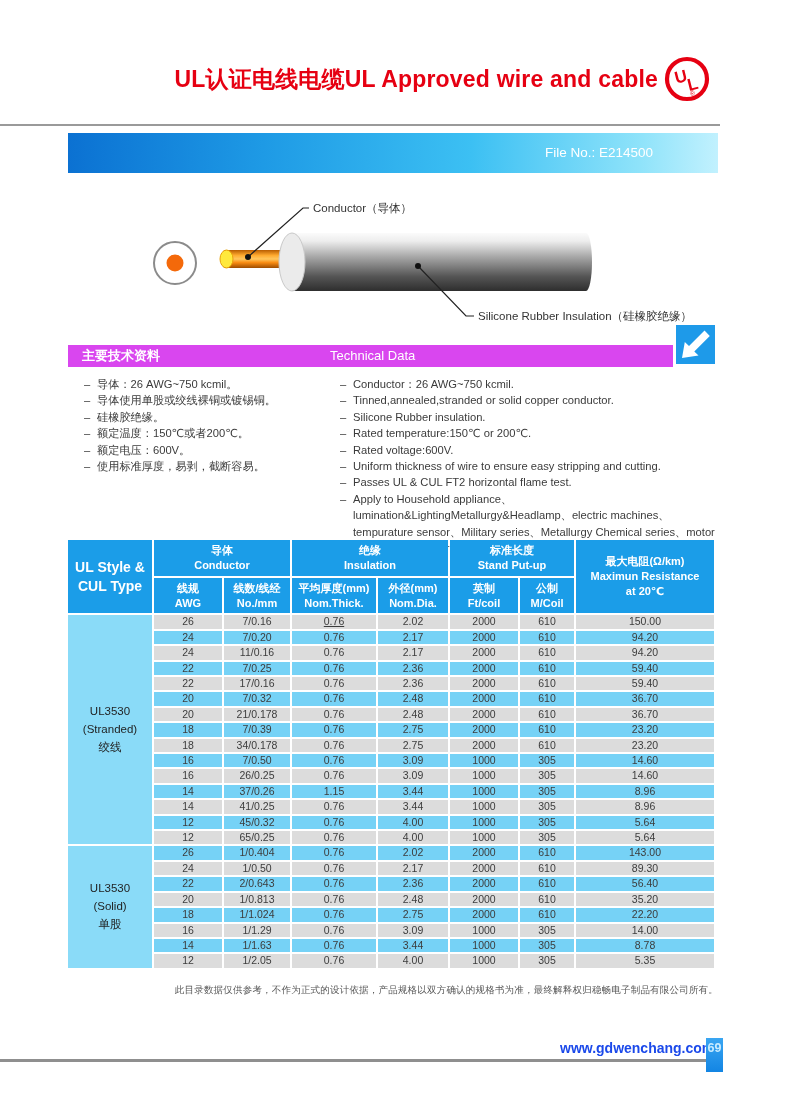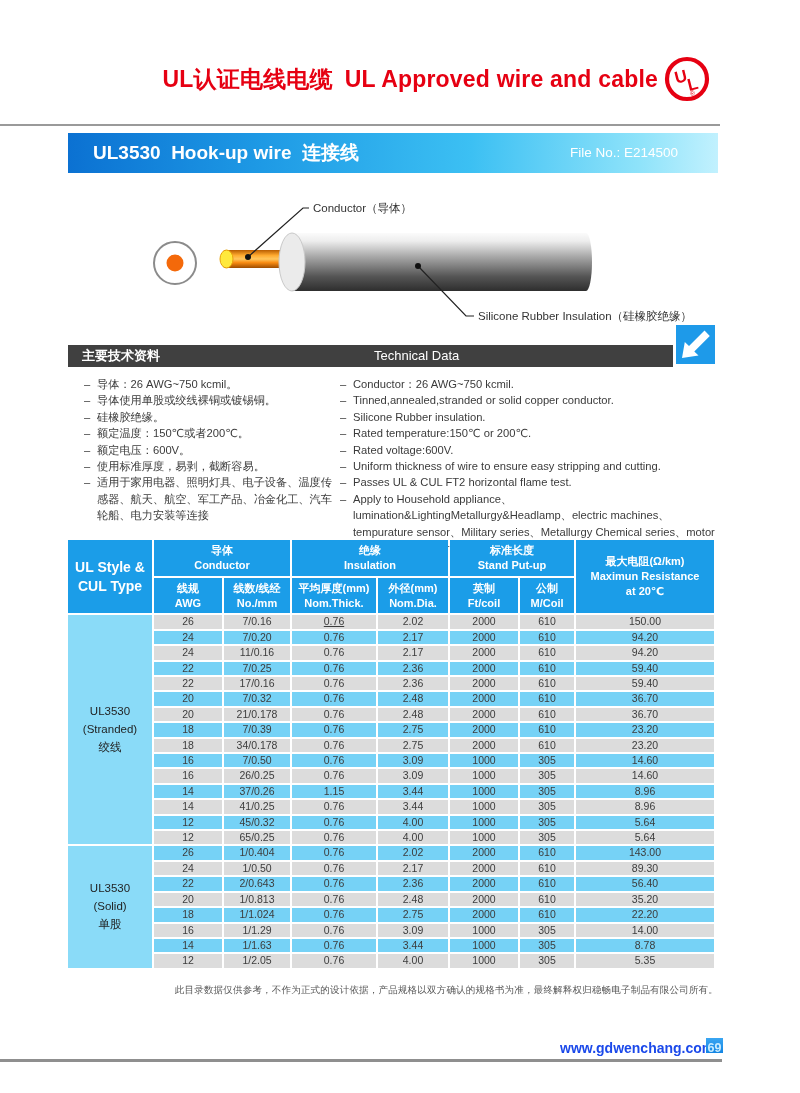--- a/index.html
+++ b/index.html
@@ -5,43 +5,43 @@
   html,body{margin:0;padding:0;}
   body{
     width:800px;height:1093px;position:relative;background:#ffffff;
     font-family:"Liberation Sans","DejaVu Sans",sans-serif;color:#3b3b3b;overflow:hidden;
   }
   
   .red-title{
     position:absolute;top:64px;right:142px;white-space:nowrap;
     font-size:23px;font-weight:bold;color:#e60012;letter-spacing:0.2px;
   }
-  .red-title .zh{margin-right:12px;}
+  .red-title .zh{}
   .ul-logo{position:absolute;top:54px;left:662px;width:50px;height:50px;}
   .top-rule{position:absolute;top:124px;left:0;width:720px;height:2px;background:#9a9a9a;}
   
   .banner{
     position:absolute;top:133px;left:68px;width:650px;height:40px;
     background:linear-gradient(92deg,#0b71d2 0%,#1e9ae5 30%,#3cc0f3 62%,#8fe3fa 88%,#c2f1fe 100%);
   }
   .banner .title{
     position:absolute;left:25px;top:0;line-height:40px;color:#ffffff;
     font-size:19px;font-weight:bold;white-space:pre;
   }
   .banner .fileno{
-    position:absolute;left:502px;top:0;line-height:40px;color:#ffffff;font-size:13.5px;white-space:pre;
+    position:absolute;left:477px;top:0;line-height:40px;color:#ffffff;font-size:13.5px;white-space:pre;
   }
   
   .diagram{position:absolute;top:188px;left:80px;width:640px;height:150px;}
   
   .tech-bar{
-    position:absolute;top:345px;left:68px;width:650px;height:22px;background:#404040;
+    position:absolute;top:345px;left:68px;width:650px;height:22px;background:#d946ef;
   }
   .tech-bar .zh{position:absolute;left:14px;top:0;line-height:22px;color:#fff;font-size:13px;font-weight:bold;}
-  .tech-bar .en{position:absolute;left:262px;top:0;line-height:22px;color:#fff;font-size:13px;margin-left:44px;}
+  .tech-bar .en{position:absolute;left:262px;top:0;line-height:22px;color:#fff;font-size:13px;}
   .corner-icon{position:absolute;top:322px;left:673px;width:45px;height:45px;}
   
   .bullets{position:absolute;top:376px;left:84px;width:640px;display:flex;}
   .bullets ul{margin:0;padding:0;list-style:none;}
   .bullets li{
     position:relative;padding-left:13px;font-size:11.2px;line-height:16.4px;color:#3b3b3b;
   }
   .bullets li::before{content:"–";position:absolute;left:0;top:0;}
   .col-zh{width:256px;margin-right:0;}
   .col-en{width:384px;margin-left:0;}
@@ -67,21 +67,21 @@
   .footnote{
     position:absolute;top:984px;left:68px;width:650px;text-align:right;
     font-size:9.5px;color:#565656;letter-spacing:0.2px;
   }
   .bottom-rule{position:absolute;top:1059px;left:0;width:722px;height:2.5px;background:#8f8f8f;}
   .site-url{
     position:absolute;top:1040px;left:560px;width:144px;text-align:right;
     font-size:14px;font-weight:600;color:#1b49ea;cursor:pointer;
   }
   .page-badge{
-    position:absolute;top:1038px;left:706px;width:17px;height:15px;
+    position:absolute;top:1038px;left:706px;width:17px;height:34px;
     background:linear-gradient(180deg,#3aa6f2,#1385e3);color:#c9ecff;
     font-size:12.5px;font-weight:bold;text-align:center;line-height:21px;
   }
 </style>
 </head>
 <body>
 
 <div class="red-title">
   <span class="zh">UL认证电线电缆</span><span class="en">UL Approved wire and cable</span>
 </div>
@@ -89,21 +89,20 @@
   <circle cx="25" cy="25" r="20" fill="#ffffff" stroke="#e60012" stroke-width="4.2"></circle>
   <g transform="rotate(-14 25 25)" fill="#e60012" font-family="'Liberation Sans','DejaVu Sans',sans-serif" font-weight="bold">
     <text x="13.5" y="27" font-size="17">U</text>
     <text x="24" y="37" font-size="17">L</text>
   </g>
   <text x="28" y="42" font-size="6.5" fill="#e60012">®</text>
 </svg>
 <div class="top-rule"></div>
 
 <div class="banner">
-  <span class="title">UL3530  Hook-up wire  连接线</span>
   <span class="fileno">File No.: E214500</span>
 </div>
 
 <svg class="diagram" viewBox="0 0 640 150">
   <defs>
     <linearGradient id="insGrad" x1="0" y1="0" x2="0" y2="1">
       <stop offset="0%" stop-color="#fbfbfb"></stop>
       <stop offset="14%" stop-color="#ededed"></stop>
       <stop offset="42%" stop-color="#a5a5a5"></stop>
       <stop offset="75%" stop-color="#555555"></stop>
@@ -157,21 +156,20 @@
 </svg>
 
 <div class="bullets">
   <ul class="col-zh">
       <li>导体：26 AWG~750 kcmil。</li>
       <li>导体使用单股或绞线裸铜或镀锡铜。</li>
       <li>硅橡胶绝缘。</li>
       <li>额定温度：150℃或者200℃。</li>
       <li>额定电压：600V。</li>
       <li>使用标准厚度，易剥，截断容易。</li>
-      <li>适用于家用电器、照明灯具、电子设备、温度传感器、航天、航空、军工产品、冶金化工、汽车轮船、电力安装等连接</li>
     </ul>
   <ul class="col-en">
       <li>Conductor：26 AWG~750 kcmil.</li>
       <li>Tinned,annealed,stranded or solid copper conductor.</li>
       <li>Silicone Rubber insulation.</li>
       <li>Rated temperature:150℃ or 200℃.</li>
       <li>Rated voltage:600V.</li>
       <li>Uniform thickness of wire to ensure easy stripping and cutting.</li>
       <li>Passes UL &amp; CUL FT2 horizontal flame test.</li>
       <li>Apply to Household appliance、lumination&amp;LightingMetallurgy&amp;Headlamp、electric machines、tempurature sensor、Military series、Metallurgy Chemical series、motor cars&amp;Ships、Electrical installation.</li>

